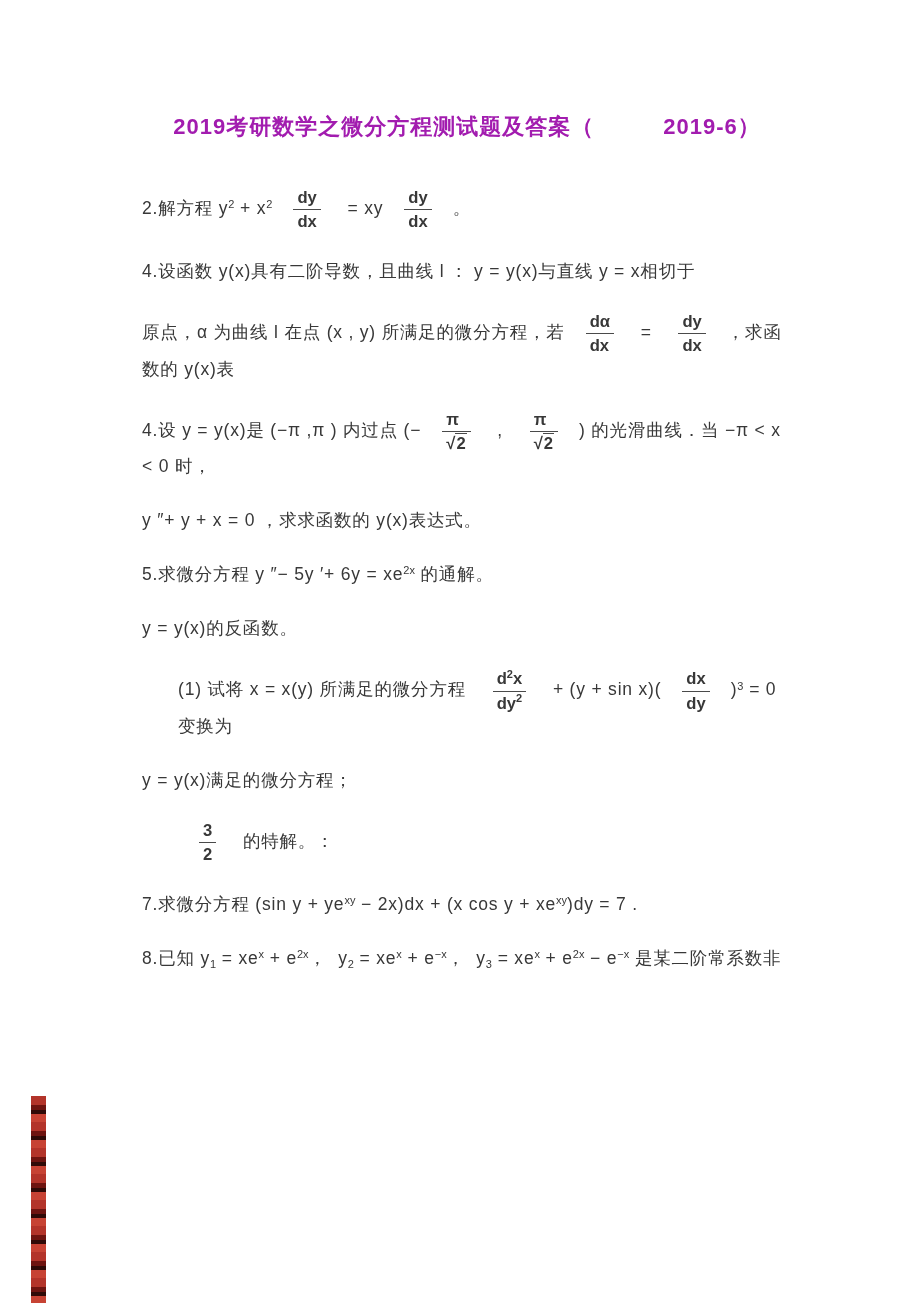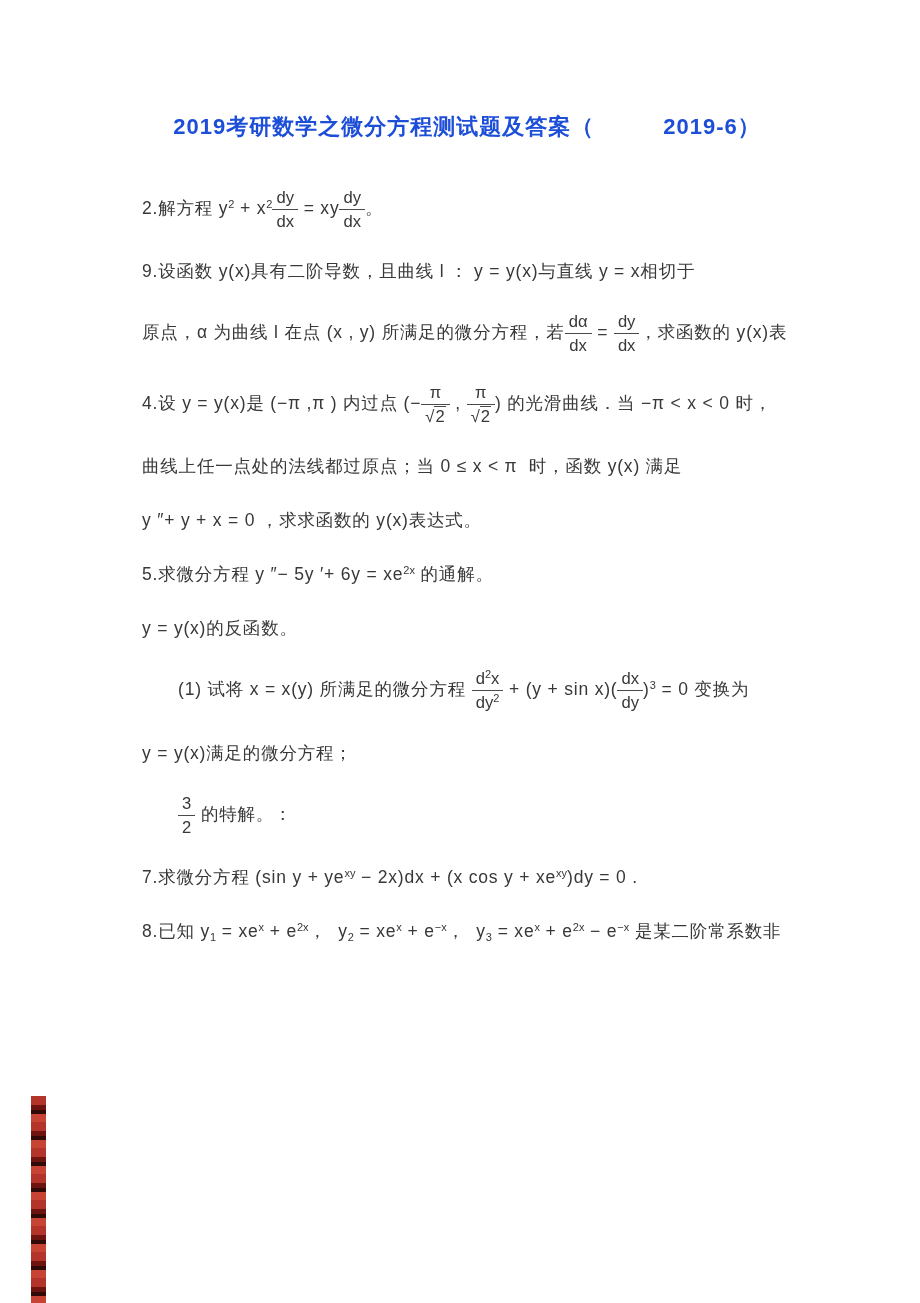--- a/index.html
+++ b/index.html
@@ -14,21 +14,21 @@
     font-family: "Liberation Sans", sans-serif;
     color: #333333;
     overflow: hidden;
   }
   .title {
     margin: 0 0 46px 0;
     text-align: center;
     font-size: 22px;
     font-weight: 700;
     letter-spacing: 1px;
-    color: #1d4ed8;
+    color: #a21caf;
   }
   .problem { margin: 0; }
   .line {
     font-size: 17.5px;
     line-height: 1.55;
     letter-spacing: 0.8px;
     margin-bottom: 27px;
     color: #383838;
   }
   .indent { padding-left: 36px; }
@@ -45,25 +45,25 @@
     font-size: 11px;
     position: relative;
     top: 0.35em;
     letter-spacing: 0;
     line-height: 0;
   }
   
   .frac {
     display: inline-block;
     vertical-align: middle;
-    text-align: center;
-    margin: 0 0;
+    margin: 0 21px;
     line-height: 1.15;
     font-size: 0.95em;
     letter-spacing: 0;
+    font-weight: bold;
   }
   .frac .num {
     display: block;
     border-bottom: 1.4px solid #4a4a4a;
     padding: 0 4px 2px 4px;
   }
   .frac .den {
     display: block;
     padding: 2px 4px 0 4px;
   }
@@ -111,33 +111,30 @@
 
 
   <div class="problem">
     <div class="line">
       <span class="run">2.解方程 y</span><span class="sp">2</span><span class="run"> + x</span><span class="sp">2</span><span class="frac"><span class="num">dy</span><span class="den">dx</span></span><span class="run"> = xy</span><span class="frac"><span class="num">dy</span><span class="den">dx</span></span><span class="run">。</span>
     </div>
   </div>
 
   <div class="problem">
     <div class="line">
-      <span class="run">9.设函数 y(x)具有二阶导数，且曲线 l ： y = y(x)与直线 y = x相切于</span>
+      <span class="run">4.设函数 y(x)具有二阶导数，且曲线 l ： y = y(x)与直线 y = x相切于</span>
     </div>
     <div class="line">
       <span class="run">原点，α 为曲线 l 在点 (x , y) 所满足的微分方程，若</span><span class="frac"><span class="num">dα</span><span class="den">dx</span></span><span class="run"> = </span><span class="frac"><span class="num">dy</span><span class="den">dx</span></span><span class="run">，求函数的 y(x)表</span>
     </div>
   </div>
 
   <div class="problem">
     <div class="line">
       <span class="run">4.设 y = y(x)是 (−π ,π ) 内过点 (−</span><span class="frac"><span class="num">π</span><span class="den"><span>√</span><span class="rad">2</span></span></span><span class="run"> , </span><span class="frac"><span class="num">π</span><span class="den"><span>√</span><span class="rad">2</span></span></span><span class="run">) 的光滑曲线．当 −π &lt; x &lt; 0 时，</span>
-    </div>
-    <div class="line">
-      <span class="run">曲线上任一点处的法线都过原点；当 0 ≤ x &lt; π  时，函数 y(x) 满足</span>
     </div>
     <div class="line">
       <span class="run">y ″+ y + x = 0 ，求求函数的 y(x)表达式。</span>
     </div>
   </div>
 
   <div class="problem">
     <div class="line">
       <span class="run">5.求微分方程 y ″− 5y ′+ 6y = xe</span><span class="sp">2x</span><span class="run"> 的通解。</span>
     </div>
@@ -153,21 +150,21 @@
     <div class="line">
       <span class="run">y = y(x)满足的微分方程；</span>
     </div>
     <div class="line indent">
       <span class="frac"><span class="num">3</span><span class="den">2</span></span><span class="run"> 的特解。：</span>
     </div>
   </div>
 
   <div class="problem">
     <div class="line">
-      <span class="run">7.求微分方程 (sin y + ye</span><span class="sp">xy</span><span class="run"> − 2x)dx + (x cos y + xe</span><span class="sp">xy</span><span class="run">)dy = 0 .</span>
+      <span class="run">7.求微分方程 (sin y + ye</span><span class="sp">xy</span><span class="run"> − 2x)dx + (x cos y + xe</span><span class="sp">xy</span><span class="run">)dy = 7 .</span>
     </div>
   </div>
 
   <div class="problem">
     <div class="line">
       <span class="run">8.已知 y</span><span class="sb">1</span><span class="run"> = xe</span><span class="sp">x</span><span class="run"> + e</span><span class="sp">2x</span><span class="run">，  y</span><span class="sb">2</span><span class="run"> = xe</span><span class="sp">x</span><span class="run"> + e</span><span class="sp">−x</span><span class="run">，  y</span><span class="sb">3</span><span class="run"> = xe</span><span class="sp">x</span><span class="run"> + e</span><span class="sp">2x</span><span class="run"> − e</span><span class="sp">−x</span><span class="run"> 是某二阶常系数非</span>
     </div>
   </div>
 
   <div class="edge-watermark"></div>

